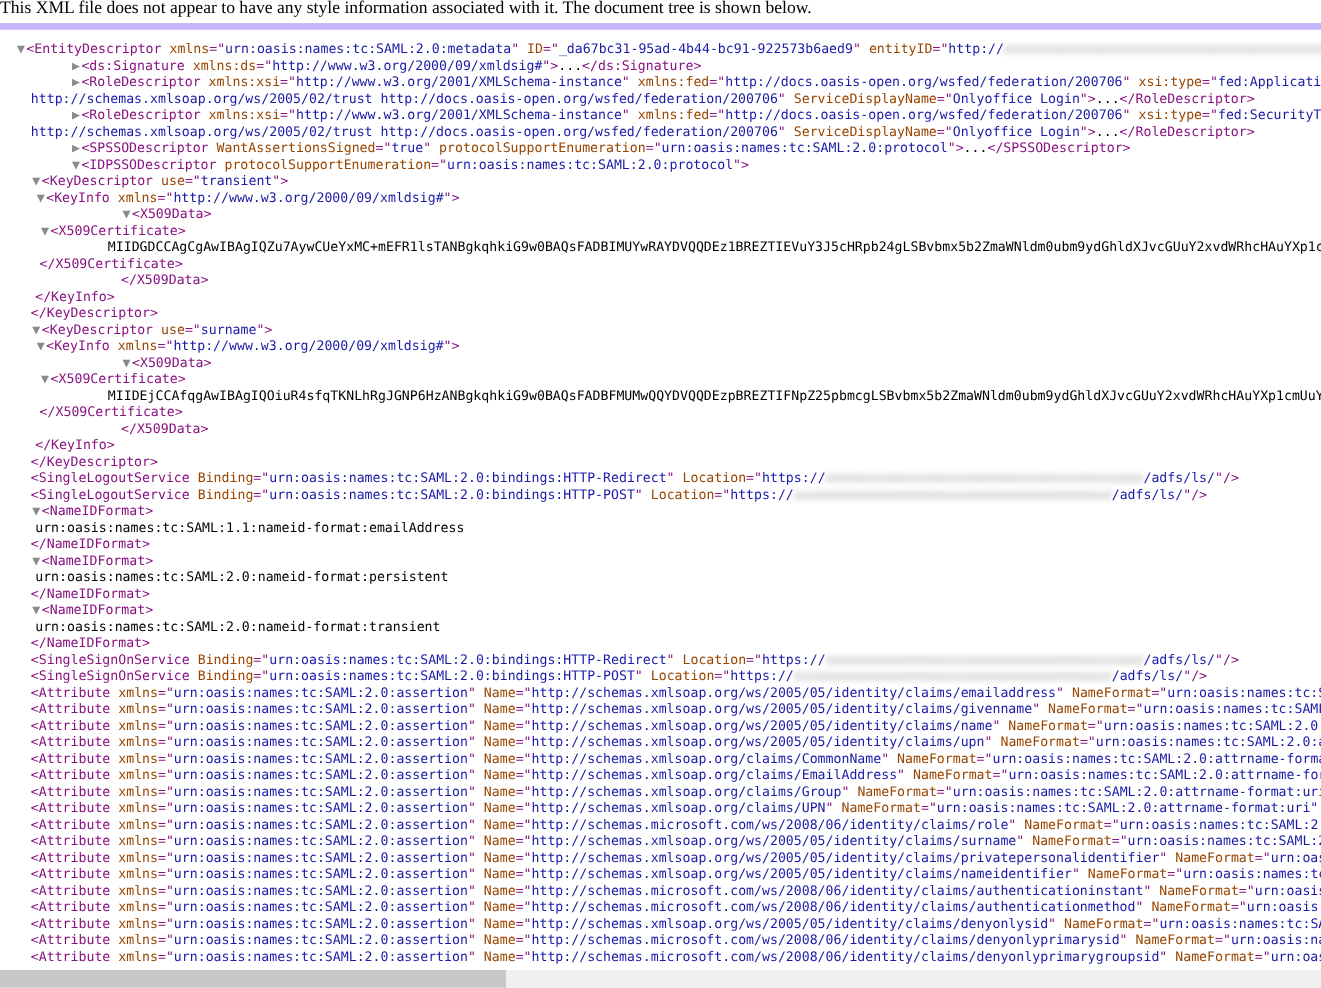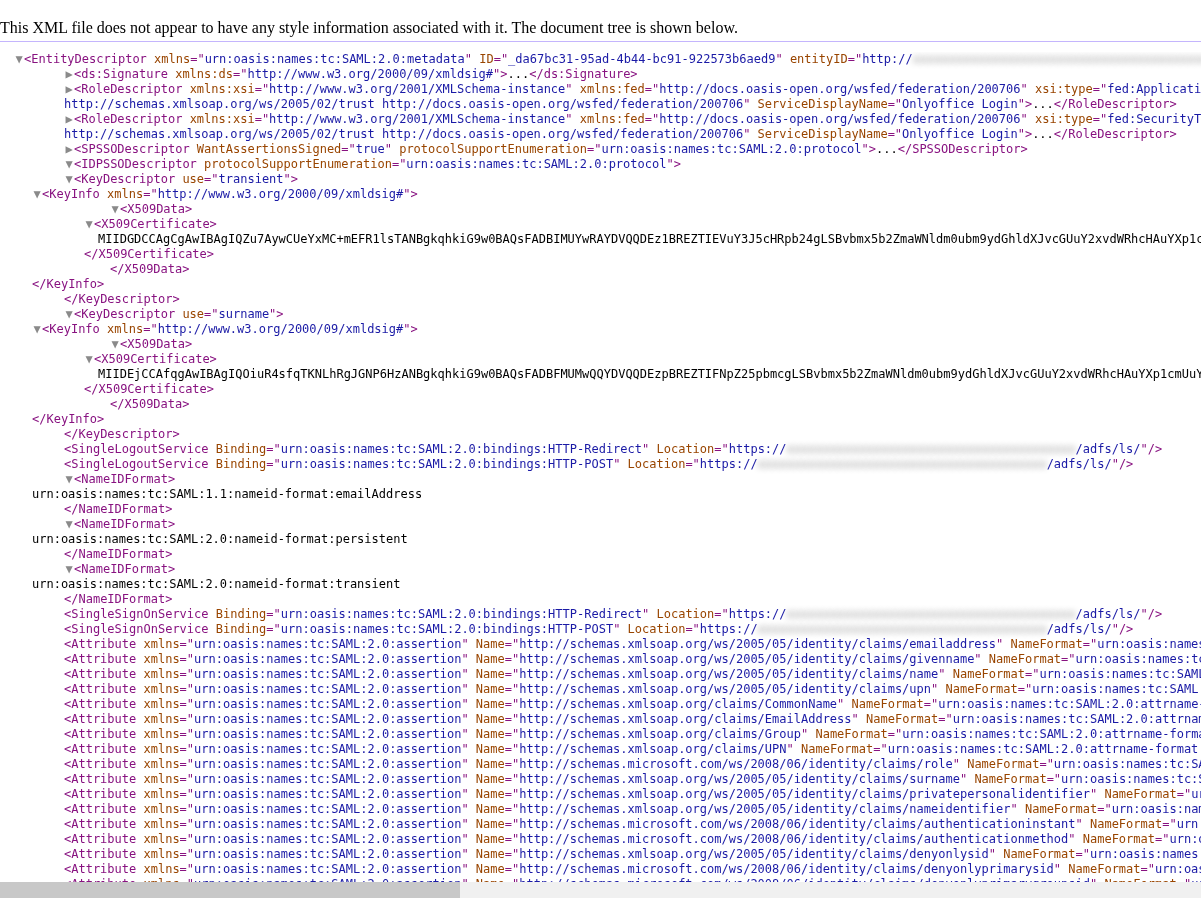--- a/index.html
+++ b/index.html
@@ -1,30 +1,30 @@
 <!DOCTYPE html>
 <html><head>
 <meta charset="utf-8">
 <style>
 html,body{margin:0;padding:0;background:#fff;font-family:"Lucida Console",Monaco,Consolas,monospace;font-size:12px;line-height:15px;color:#000;}
-.banner{font-family:"Times New Roman",serif;font-size:16px;padding:20px 0 6px 0;border-bottom:1px solid #c4b5fd;margin-bottom:10px;}
+.banner{font-family:"Times New Roman",serif;font-size:16px;padding:0 0 6px 0;border-bottom:6px solid #c4b5fd;margin-bottom:10px;}
 .tree{white-space:nowrap;overflow-x:auto;}
 .ln{padding:0 0 0 0;}
 .tg{color:#881280;}
 .an{color:#994500;}
 .av{color:#1a1aa6;}
 .tx{color:#000;}
 .arrow{display:inline-block;width:10px;color:#8a8a8a;text-align:center;user-select:none;}
 .blur{color:transparent;text-shadow:0 0 6px #888;}
 .pad1{padding-left:14px;}
 .pad2{padding-left:28px;margin-left:36px;}
-.pad3{padding-left:64px;}
+.pad3{padding-left:28px;}
 .pad4{padding-left:32px;}
 .pad5{padding-left:110px;}
-.pad6{padding-left:84px;}
+.pad6{padding-left:36px;}
 .pad7{padding-left:98px;}
 .scroll-track{position:fixed;left:0;right:0;bottom:0;height:16px;background:#f0f0f0;}
 .scroll-thumb{position:absolute;left:0;top:0;width:460px;height:16px;background:#c8c8c8;}
 </style>
 </head>
 <body>
 
 <div class="banner">This XML file does not appear to have any style information associated with it. The document tree is shown below.</div>
 
 <div class="tree">

